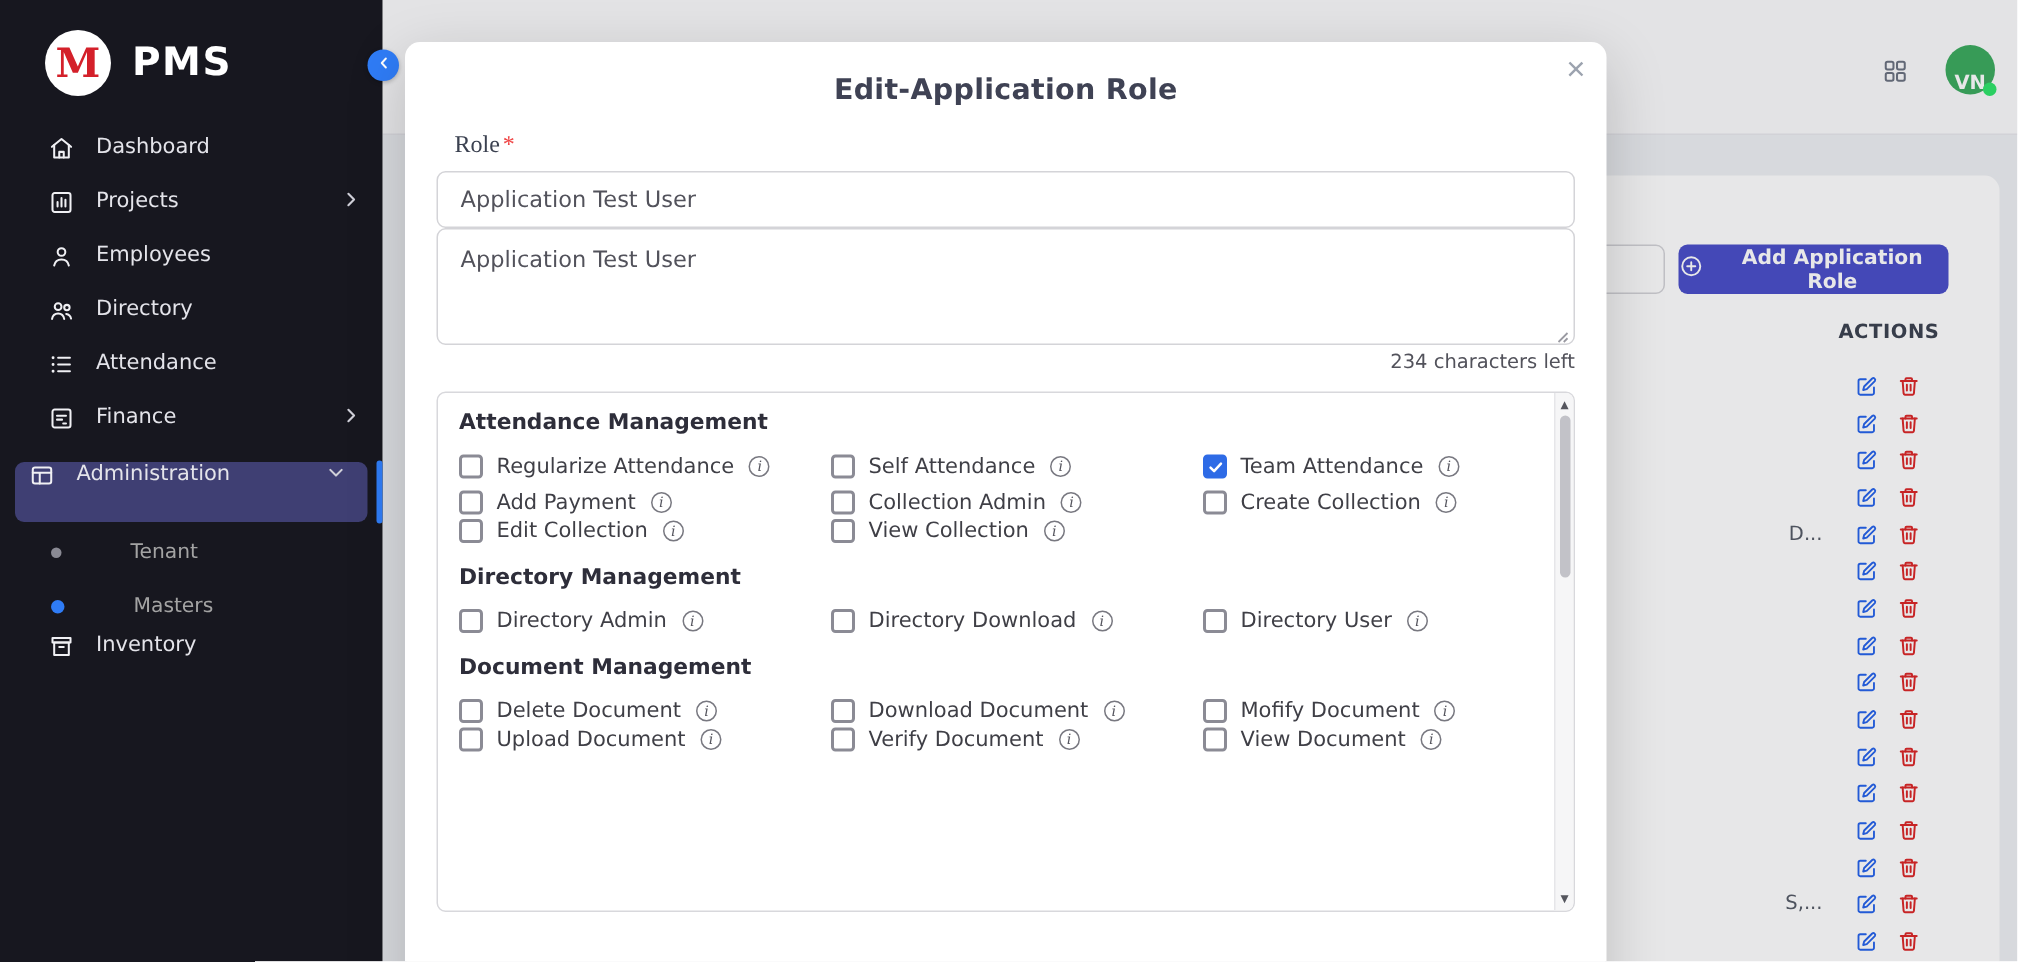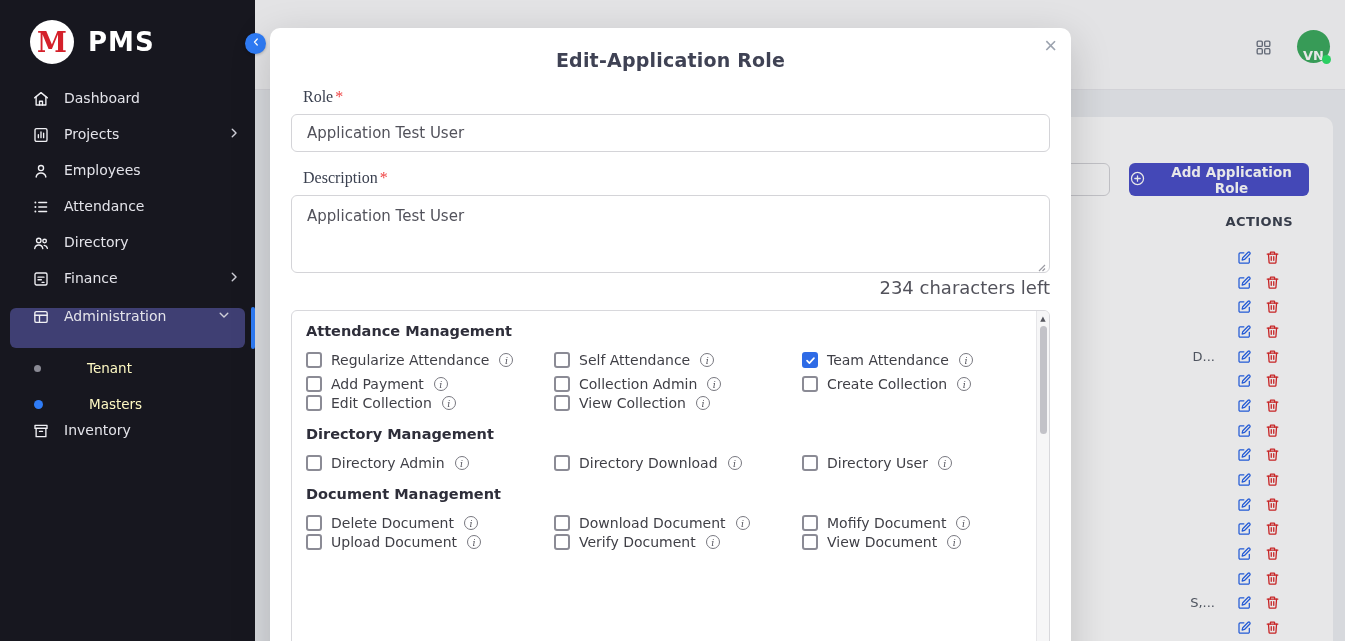--- a/index.html
+++ b/index.html
@@ -9,29 +9,29 @@
 
   
   .sidebar { position:absolute; left:0; top:0; width:255px; height:100%; background:var(--sidebar-bg,#17171f); z-index:40; }
   .logo-row { display:flex; align-items:center; gap:14px; padding:20px 0 16px 30px; }
   .logo-circle { width:44px; height:44px; border-radius:50%; background:#fff; display:flex; align-items:center; justify-content:center;
     font-family:"DejaVu Serif","Liberation Serif",serif; font-weight:bold; font-size:27px; color:var(--logo-red,#d4202a); }
   .logo-text { color:#fff; font-size:26px; font-weight:bold; letter-spacing:1px; }
   .nav { padding-top:10px; }
   .nav-item { position:relative; display:flex; align-items:flex-start; gap:14px; height:36px; padding:0 14px 0 32px;
     color:#e4e4ea; font-size:14px; cursor:pointer; }
-  .nav-item.active { background:var(--active-item-bg,#3f3f73); border-radius:6px; margin:2px 10px; height:40px; padding-left:22px; }
+  .nav-item.active { background:var(--active-item-bg,#3f3f73); border-radius:6px; margin:2px 10px; height:40px; padding-left:9px; }
   .nicon { width:18px; height:18px; display:flex; color:#f0f0f4; }
   .nicon svg { width:18px; height:18px; }
   .nav-item .lbl { flex:1; }
   .chev { width:14px; height:14px; display:flex; color:#cfcfd8; }
   .chev svg { width:14px; height:14px; }
   .chev.down svg { transform:rotate(90deg); }
   .active-bar { position:absolute; right:-10px; top:-1px; width:4px; height:42px; background:var(--accent-blue,#2f7cf6); border-radius:2px; }
-  .nav-sub { display:flex; align-items:center; height:36px; padding-left:34px; color:#fef9c3; font-size:13.5px; cursor:pointer; }
+  .nav-sub { display:flex; align-items:center; height:36px; padding-left:34px; color:#a3a3a3; font-size:13.5px; cursor:pointer; }
   .dot { border-radius:50%; flex:0 0 auto; }
   .dot.gray { width:7px; height:7px; background:#8a8a94; }
   .dot.blue { width:9px; height:9px; background:var(--accent-blue,#2f7cf6); }
   .nav-sub .lbl { margin-left:46px; }
 
   .collapse-btn { position:absolute; left:245px; top:33px; width:21px; height:21px; border-radius:50%; border:none;
     background:var(--accent-blue,#2f7cf6); color:#fff; z-index:60; display:flex; align-items:center; justify-content:center;
     cursor:pointer; box-shadow:0 1px 3px rgba(0,0,0,.25); }
   .collapse-btn svg { width:12px; height:12px; }
 
@@ -39,21 +39,21 @@
   .main { position:absolute; left:255px; top:0; right:0; bottom:0; }
   .topbar { position:absolute; left:0; top:0; right:0; height:90px; background:#fbfbfc; border-bottom:1px solid #e8e8ec; }
   .grid-btn { position:absolute; right:72px; top:38px; width:20px; height:20px; border:none; background:none; color:#6b7280; cursor:pointer; padding:0; }
   .grid-btn svg { width:19px; height:19px; }
   .avatar { position:absolute; right:15px; top:30px; width:33px; height:33px; border-radius:50%; background:var(--avatar-green,#3cab5e);
     color:#fff; font-size:13px; font-weight:bold; display:flex; align-items:flex-end; justify-content:center; cursor:pointer; }
   .status-dot { position:absolute; right:-1px; bottom:-1px; width:9px; height:9px; border-radius:50%; background:#2ee56a; }
 
   .card { position:absolute; left:32px; top:117px; right:12px; height:534px; background:#fff; border-radius:10px; overflow:hidden; }
   .search { position:absolute; right:223px; top:46px; width:110px; height:33px; background:#fff; border:1px solid #d4d4d8; border-radius:6px; }
-  .add-btn { position:absolute; right:24px; top:46px; width:180px; height:33px; border:none; border-radius:6px;
+  .add-btn { position:absolute; right:34px; top:46px; width:180px; height:33px; border:none; border-radius:6px;
     background:var(--button-indigo,#4a4fc9); color:#fff; font-size:13.5px; font-weight:bold;
     display:flex; align-items:center; justify-content:center; gap:8px; cursor:pointer; font-family:inherit; }
   .add-btn svg { width:17px; height:17px; }
   .actions-header { position:absolute; right:40px; top:97px; font-size:13px; font-weight:bold; color:#3c4250; letter-spacing:.4px; }
   .rows { position:absolute; left:0; right:0; top:128px; }
   .arow { height:24.7px; display:flex; justify-content:flex-end; align-items:center; gap:13px; padding-right:53px; }
   .peek { font-size:13px; color:#555b66; margin-right:9px; }
   .act { width:15px; height:15px; display:flex; cursor:pointer; }
   .act svg { width:15px; height:15px; }
   .act.edit { color:var(--edit-icon,#2563eb); }
@@ -68,21 +68,21 @@
   .modal h2 { padding-top:21px; text-align:center; font-size:19px; font-weight:bold; color:#3f4254; letter-spacing:.2px; }
   .modal-body { padding:0 21px; }
   .field label { display:block; margin:17px 12px 8px; font-size:16px; color:#3b4150;font-family:Liberation Serif, serif; }
   .req { color:var(--required-red,#ef4444); margin-left:2px; font-weight:normal; }
   .role-input { width:100%; height:38px; border:1px solid #d4d4d8; border-radius:6px; padding:0 15px; font-size:15px; color:#52525b;
     font-family:inherit; background:#fff; }
   .ta-wrap { position:relative; }
   .desc-ta { width:100%; height:78px; border:1px solid #d4d4d8; border-radius:6px; padding:11px 15px; font-size:15px; color:#52525b;
     resize:none; font-family:inherit; line-height:1.3; display:block; }
   .resize-handle { position:absolute; right:4px; bottom:6px; width:10px; height:10px; }
-  .chars { text-align:right; font-size:18px; color:#52525b; margin-top:4px; }
+  .chars { text-align:right; font-size:13px; color:#52525b; margin-top:4px; }
 
   .perms { position:relative; margin-top:12px; border:1px solid #d8d8dc; border-radius:6px; height:347px; overflow:hidden; }
   .perm-scroll { position:absolute; left:0; top:0; right:13px; bottom:0; padding:12px 0 0 14px; overflow:hidden; }
   .sec-title { font-size:14.5px; font-weight:700; color:#2e2e3a; margin:14px 0 12px; }
   .sec-title:first-child { margin-top:0; }
   .perm-grid { display:grid; grid-template-columns:248px 248px 1fr; row-gap:1px; margin-bottom:6px; }
   .perm { display:flex; align-items:center; gap:9px; font-size:14px; color:#3f3f46; height:18px; }
   .cb { width:16px; height:16px; border:2px solid #8b8b95; border-radius:3px; background:#fff; display:inline-flex; align-items:center;
     justify-content:center; cursor:pointer; flex:0 0 auto; }
   .cb.checked { background:var(--checkbox-checked,#2e6be6); border-color:var(--checkbox-checked,#2e6be6); }
@@ -138,36 +138,36 @@
             <svg viewBox="0 0 24 24" fill="none" stroke="currentColor" stroke-width="1.8" stroke-linecap="round" stroke-linejoin="round">
               <circle cx="12" cy="8" r="3.4"></circle>
               <path d="M5.5 20c.7-3.7 3.1-5.4 6.5-5.4s5.8 1.7 6.5 5.4"></path>
             </svg>
           </span>
           <span class="lbl">Employees</span>
         </div>
         <div class="nav-item">
           <span class="nicon">
             <svg viewBox="0 0 24 24" fill="none" stroke="currentColor" stroke-width="1.8" stroke-linecap="round" stroke-linejoin="round">
-              <path d="M4.5 6h.01M4.5 12h.01M4.5 18h.01" stroke-width="2.6"></path>
-              <path d="M9 6h10.5M9 12h10.5M9 18h10.5"></path>
-            </svg>
-          </span>
-          <span class="lbl">Attendance</span>
-        </div>
-        <div class="nav-item">
-          <span class="nicon">
-            <svg viewBox="0 0 24 24" fill="none" stroke="currentColor" stroke-width="1.8" stroke-linecap="round" stroke-linejoin="round">
               <circle cx="9" cy="8.6" r="3"></circle>
               <path d="M3.6 19.5c.6-3.2 2.6-4.8 5.4-4.8s4.8 1.6 5.4 4.8"></path>
               <circle cx="16.8" cy="9.4" r="2.4"></circle>
               <path d="M16.2 15.1c2.3.3 3.8 1.7 4.3 4.1"></path>
             </svg>
           </span>
           <span class="lbl">Directory</span>
+        </div>
+        <div class="nav-item">
+          <span class="nicon">
+            <svg viewBox="0 0 24 24" fill="none" stroke="currentColor" stroke-width="1.8" stroke-linecap="round" stroke-linejoin="round">
+              <path d="M4.5 6h.01M4.5 12h.01M4.5 18h.01" stroke-width="2.6"></path>
+              <path d="M9 6h10.5M9 12h10.5M9 18h10.5"></path>
+            </svg>
+          </span>
+          <span class="lbl">Attendance</span>
         </div>
         <div class="nav-item">
           <span class="nicon">
             <svg viewBox="0 0 24 24" fill="none" stroke="currentColor" stroke-width="1.8" stroke-linecap="round" stroke-linejoin="round">
               <rect x="4" y="4" width="16" height="16" rx="2"></rect>
               <path d="M8 9.5h8M8 13h4.5M13.5 16.5H16"></path>
             </svg>
           </span>
           <span class="lbl">Finance</span>
           <span class="chev right">
@@ -513,21 +513,20 @@
     <button class="close">×</button>
     <h2>Edit-Application Role</h2>
     <div class="modal-body">
 
       <div class="field">
         <label><span>Role</span><b class="req">*</b></label>
         <input class="role-input" value="Application Test User" style="">
       </div>
 
       <div class="field">
-        <label><span>Description</span><b class="req">*</b></label>
         <div class="ta-wrap">
           <textarea class="desc-ta" style="">Application Test User</textarea>
           <span class="resize-handle"><svg viewBox="0 0 10 10" fill="none" stroke="#9a9aa2" stroke-width="1.2">
                 <path d="M9 3 3 9M9 6.5 6.5 9"></path>
               </svg></span>
         </div>
         <div class="chars">234 characters left</div>
       </div>
 
       <div class="perms">

